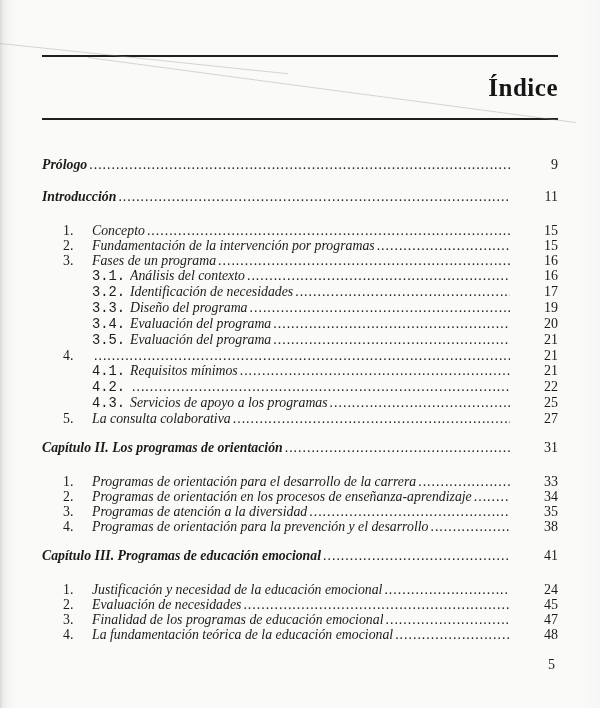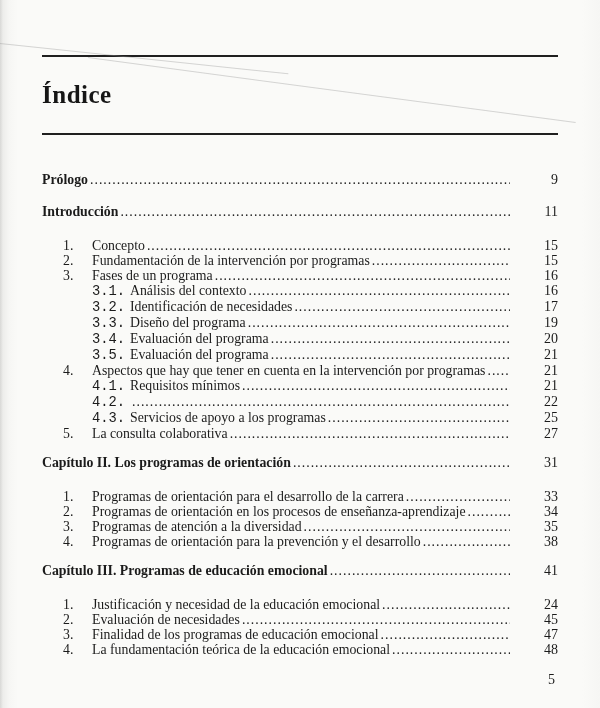--- a/index.html
+++ b/index.html
@@ -20,22 +20,22 @@
     background:linear-gradient(90deg,#d8d8d6 0px,#ededeb 3px,#f6f6f4 9px,#fafaf8 18px,#fafaf8 97%,#f6f6f4 100%);
   }
   
   .scratch{position:absolute;height:1px;background:rgba(150,150,150,.38);pointer-events:none;}
   .s1{left:-10px;top:42px;width:300px;transform:rotate(6deg);transform-origin:left top;}
   .s2{left:88px;top:57px;width:492px;transform:rotate(7.6deg);transform-origin:left top;}
 
   .hr{height:2px;background:#1f1f1f;}
   .hr-top{margin-top:55px;}
   .title-row{
-    height:76px;
-    display:flex;align-items:center;
+    height:61px;
+    display:flex;align-items:center;justify-content:flex-end;
   }
   .title-row h1{
     margin:0;
     font-size:25px;font-weight:bold;letter-spacing:.5px;
     color:#161616;
   }
 
   #toc{display:block;}
   .row{
     display:flex;align-items:baseline;
@@ -43,21 +43,21 @@
     white-space:nowrap;
   }
   .bold{font-weight:bold;}
   .front-0{margin-top:37px;}
   .front-1{margin-top:17px;align-items:center;}
   .heading{margin-top:14px;}
   .items{margin-top:19px;}
   .num{flex:none;}
   .level1 .num{margin-left:21px;width:29px;}
   .level2 .num{margin-left:50px;width:38px;font-family:Liberation Mono, monospace;}
-  .label{flex:0 1 auto;min-width:0;overflow:hidden;white-space:nowrap;}
+  .label{flex:0 1 auto;min-width:0;overflow:hidden;white-space:nowrap;font-style:italic;}
   .leader{
     flex:1 1 0;min-width:8px;
     overflow:hidden;white-space:nowrap;
     font-weight:normal;letter-spacing:1px;color:#222;
     padding-left:2px;
   }
   .leader::after{
     content:"....................................................................................................................................................................";
   }
   .pagenum{
@@ -143,21 +143,20 @@
           <span class="pagenum">20</span>
         </div>
         <div class="row item level2">
           <span class="num">3.5.</span>
           <span class="label">Evaluación del programa</span>
           <span class="leader"></span>
           <span class="pagenum">21</span>
         </div>
         <div class="row item level1">
           <span class="num">4.</span>
-          <span class="label">Aspectos que hay que tener en cuenta en la intervención por programas</span>
           <span class="leader"></span>
           <span class="pagenum">21</span>
         </div>
         <div class="row item level2">
           <span class="num">4.1.</span>
           <span class="label">Requisitos mínimos</span>
           <span class="leader"></span>
           <span class="pagenum">21</span>
         </div>
         <div class="row item level2">

